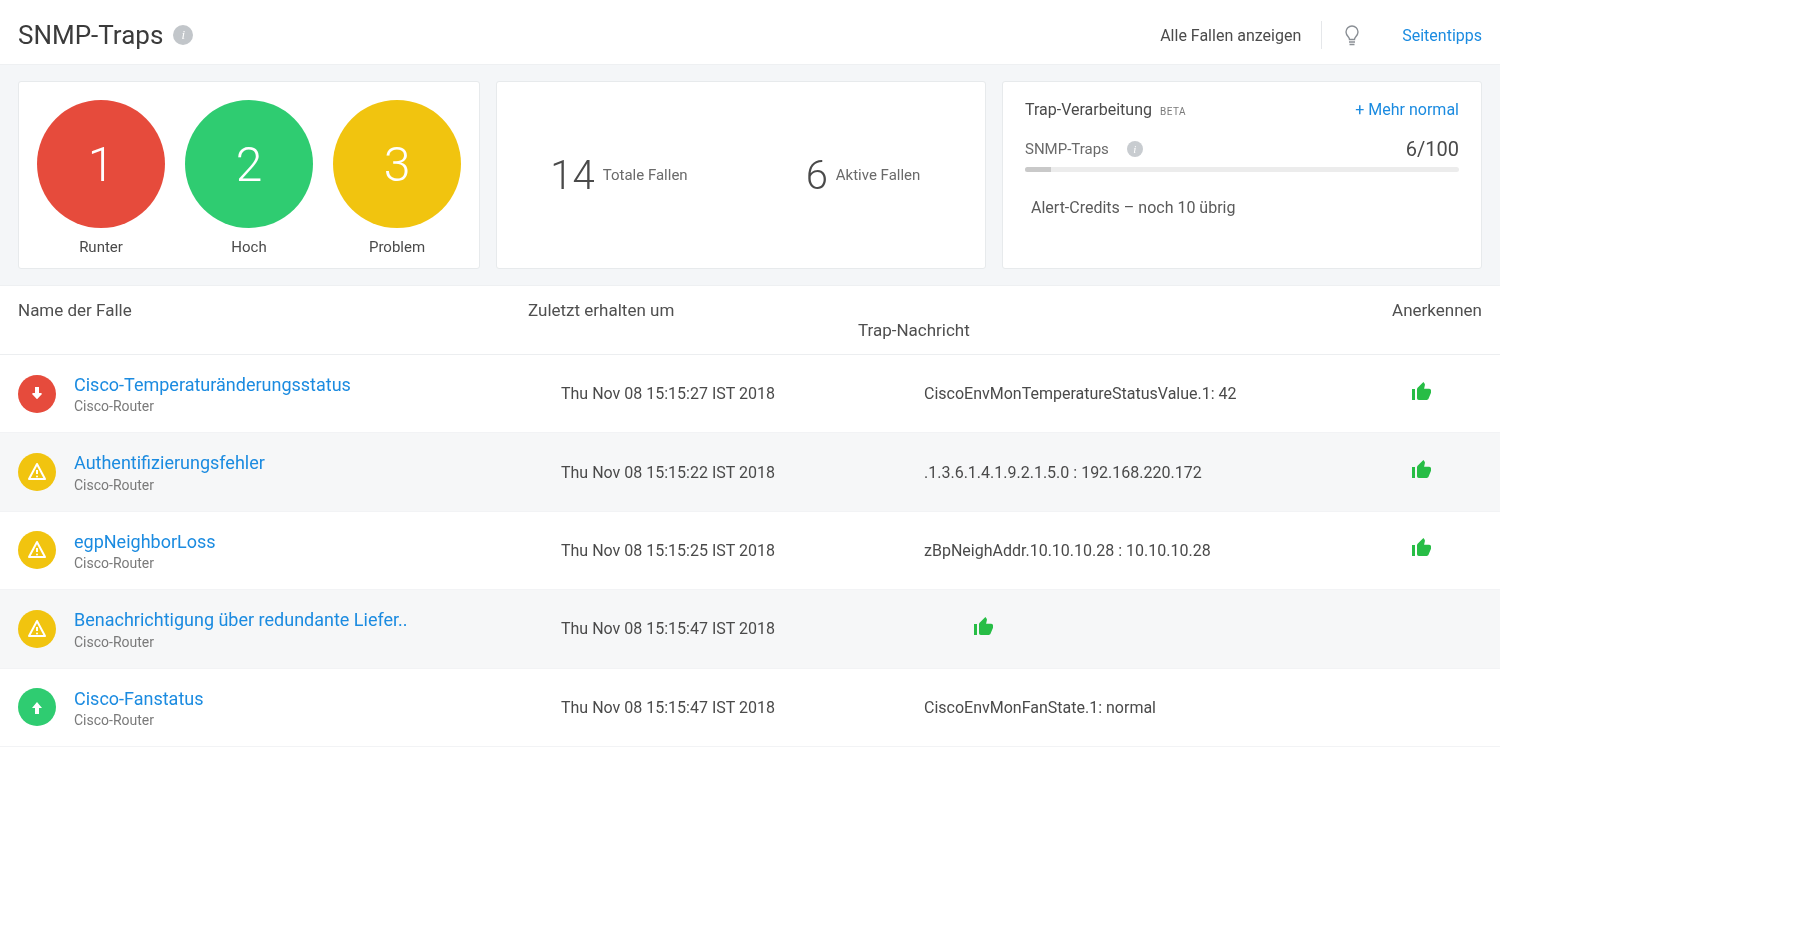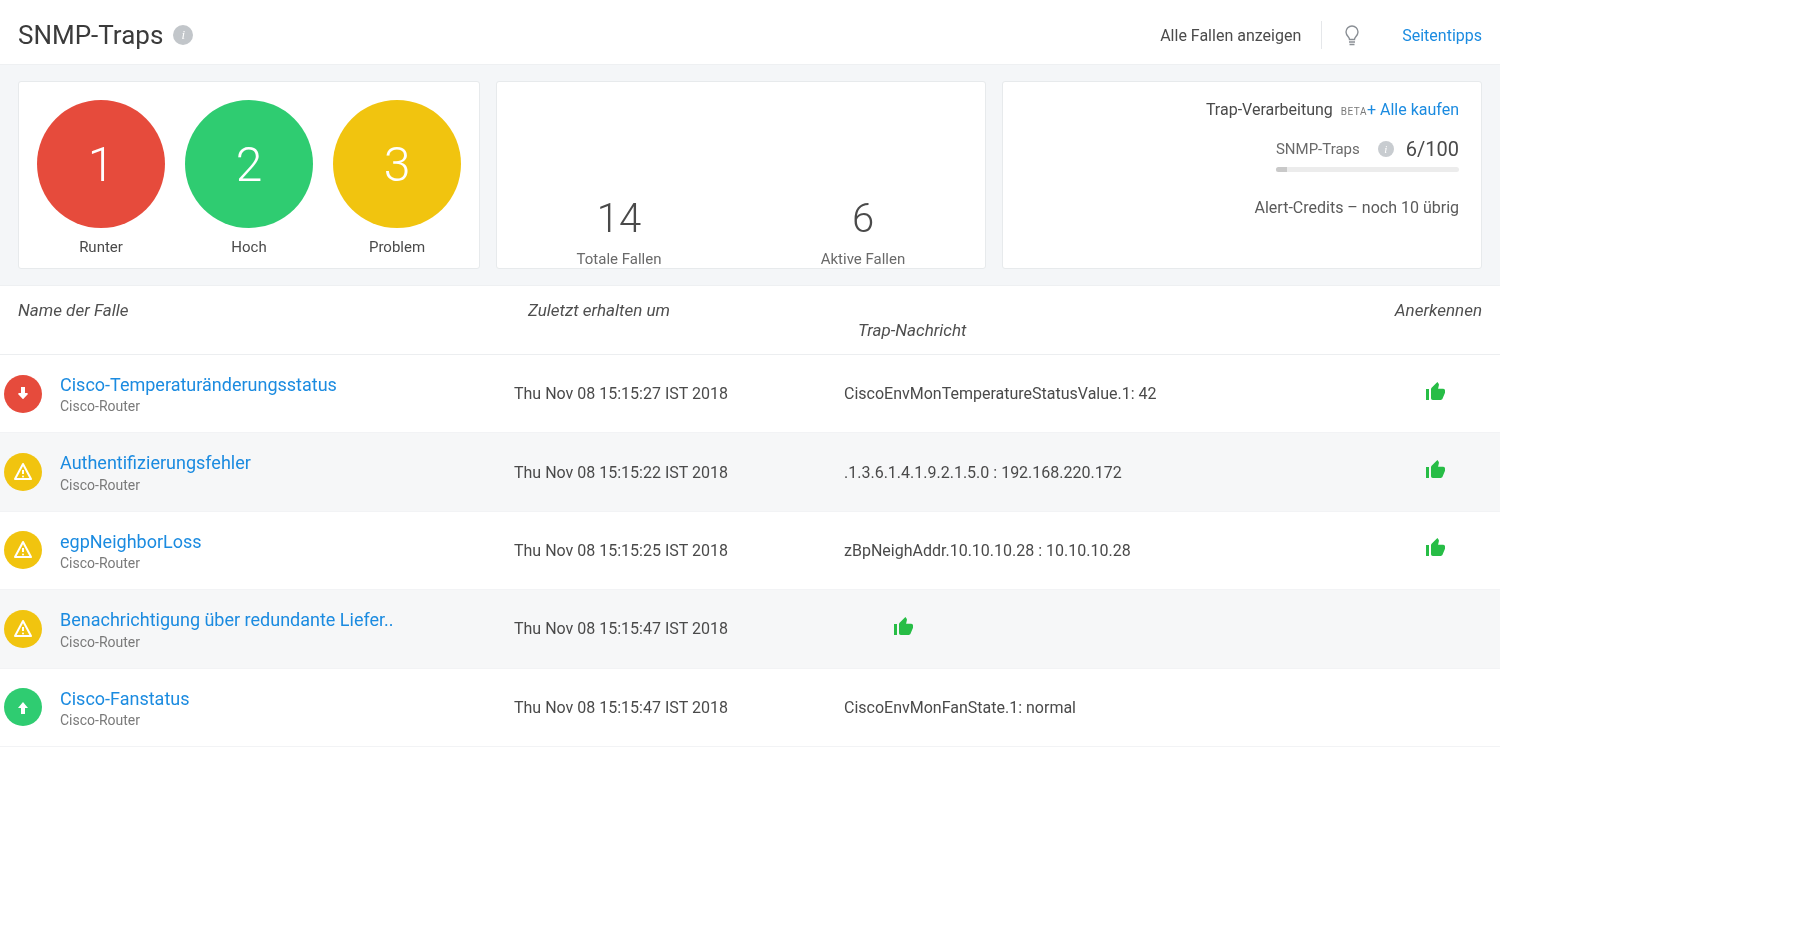--- a/index.html
+++ b/index.html
@@ -34,37 +34,37 @@
 
   .cards-row {
     background:#f4f6f8;
     padding:16px 18px;
     display:flex;
     gap:16px;
     border-top:1px solid #eef0f2;
     border-bottom:1px solid #eef0f2;
   }
   .card {
-    background:#fff; border:1px solid #e7eaec; border-radius:3px;align-items:flex-end;
+    background:#fff; border:1px solid #e7eaec; border-radius:3px;
   }
   .card-status { flex:0 0 460px; padding:18px 18px 12px 18px; }
   .status-inner { display:flex; gap:20px; justify-content:flex-start; }
   .circle-col { display:flex; flex-direction:column; align-items:center; gap:10px; }
   .circle {
     width:128px; height:128px; border-radius:50%;
     display:flex; align-items:center; justify-content:center;
     color:#fff; font-size:48px; font-weight:300;
   }
   .c-red { background:#e64b3c; }
   .c-green { background:#2fcc71; }
   .c-yellow { background:#f1c40f; }
   .circle-label { color:#4a4a4a; font-size:15px; }
 
   .card-totals { flex:1; display:flex; }
-  .total-cell { flex:1; display:flex; flex-direction:column; align-items:center; justify-content:center; gap:8px; }
+  .total-cell { flex:1; display:flex; flex-direction:row; align-items:center; justify-content:center; gap:8px; }
   .total-num { font-size:40px; color:#4a4a4a; font-weight:300; }
   .total-lbl { color:#6a6a6a; font-size:15px; }
 
   .card-processing { flex:0 0 480px; padding:18px 22px; display:flex; flex-direction:column; gap:18px; }
   .proc-row1 { display:flex; align-items:center; }
   .proc-title { color:#4a4a4a; font-size:16px; }
   .beta { font-size:10px; letter-spacing:.5px; color:#7a7a7a; margin-left:4px; }
   .buy-more { color:#1b8be0; margin-left:auto; font-size:16px; cursor:pointer; }
   .proc-row2 { display:flex; align-items:center; gap:12px; }
   .proc-name { color:#6a6a6a; font-size:15px; }
@@ -72,27 +72,27 @@
     display:inline-flex; align-items:center; justify-content:center;
     width:16px; height:16px; border-radius:50%; background:#c8ccd0; color:#fff;
     font-style: italic; font-family: Georgia, serif; font-size:11px; margin-left:6px;
   }
   .usage { margin-left:auto; color:#4a4a4a; font-size:20px; }
   .progress { height:5px; background:#ececec; border-radius:3px; overflow:hidden; }
   .progress-fill { height:100%; background:#c9c9c9; }
   .credits { color:#5a5a5a; font-size:16px; padding:8px 0 10px 6px; }
 
   .table { width:100%; }
-  .thead { display:flex; padding:14px 18px; color:#4f4f4f; font-size:17px; border-bottom:1px solid #eceef0;font-style:italic; }
+  .thead { display:flex; padding:14px 18px; color:#4f4f4f; font-size:17px; border-bottom:1px solid #eceef0; }
   .col-name { flex:0 0 510px; }
   .col-time { flex:0 0 330px; }
   .col-msg  { flex:1;margin-top:20px; }
   .col-ack  { flex:0 0 120px; text-align:right; }
 
-  .trow { display:flex; align-items:center; padding:18px 4px; border-bottom:1px solid #f2f3f5; }
+  .trow { display:flex; align-items:center; padding:18px 18px; border-bottom:1px solid #f2f3f5;gap:33px; }
   .trow:nth-child(odd) { background:#f6f7f8; }
   .trow:nth-child(even) { background:#fff; }
   .trow:first-child { background:#fff; }
   
   .trow.bg-w { background:#fff; }
   .trow.bg-g { background:#f6f7f8; }
 
   .name-cell { flex:0 0 510px; display:flex; align-items:center; gap:18px; }
   .status-ico { width:38px; height:38px; border-radius:50%; display:flex; align-items:center; justify-content:center; }
   .s-down { background:#e64b3c; }
@@ -153,21 +153,21 @@
         <div class="total-num">6</div>
         <div class="total-lbl">Aktive Fallen</div>
       </div>
     </div>
 
     <div class="card card-processing">
       <div class="proc-row1">
         <span class="proc-title">
           <span>Trap-Verarbeitung</span> <span class="beta">BETA</span>
         </span>
-        <span class="buy-more">+ Alle kaufen</span>
+        <span class="buy-more">+ Mehr normal</span>
       </div>
       <div>
         <div class="proc-row2">
           <span class="proc-name">SNMP-Traps</span>
           <span class="small-info">i</span>
           <span class="usage">6/100</span>
         </div>
         <div class="progress" style="margin-top:6px;">
           <div class="progress-fill" id="usage-fill" style="width: 6%;"></div>
         </div>

